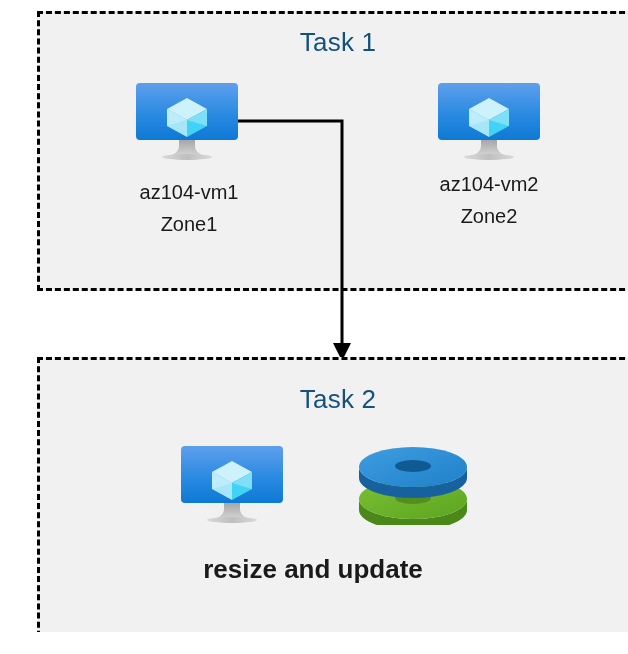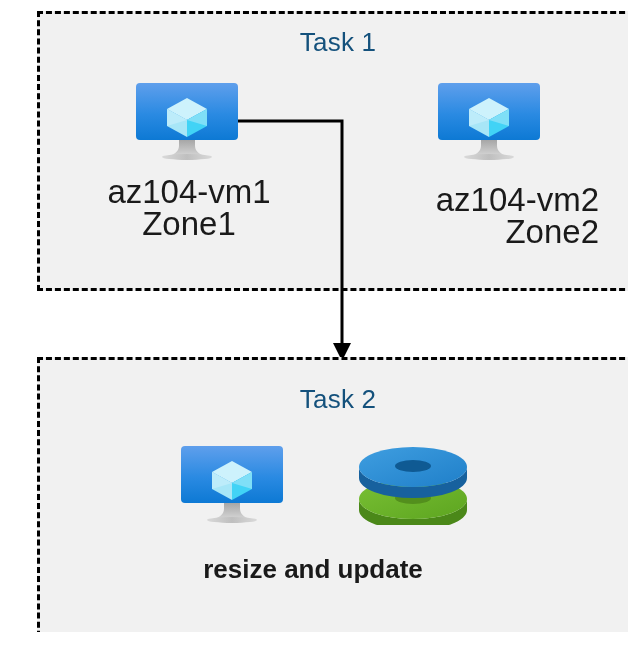--- a/index.html
+++ b/index.html
@@ -41,26 +41,26 @@
     white-space: nowrap;
   }
   #task1-title { top: 27px; }
   #task2-title { top: 384px; }
 
   
   .caption {
     position: absolute;
     text-align: center;
     color: #1a1a1a;
-    font-size: 33px;
+    font-size: 20px;
     line-height: 32px;
     white-space: pre-line;
   }
   #vm1-caption { left: 55px;  top: 176px; width: 220px; }
-  #vm2-caption { left: 355px; top: 184px; width: 220px; text-align: right; }
+  #vm2-caption { left: 355px; top: 168px; width: 220px; }
   #task2-caption {
     left: 64px; top: 552px; width: 450px;
     font-size: 26px; line-height: 34px; font-weight: bold;
   }
 
   
   .vm-icon {
     position: absolute;
   }
   #vm1-icon { left: 110px; top: 82px;  width: 106px; height: 78px; }

